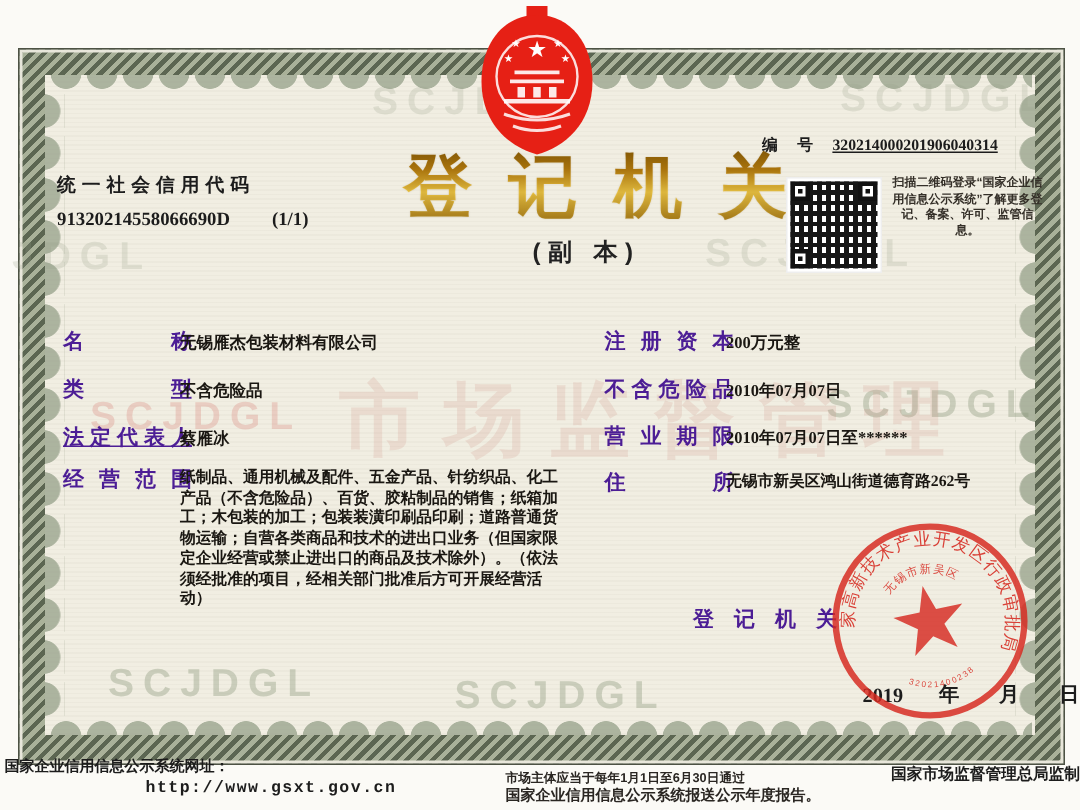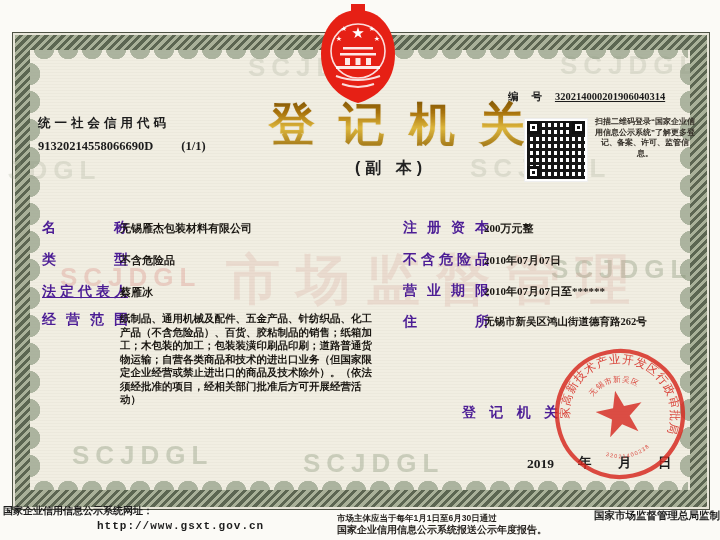--- a/index.html
+++ b/index.html
@@ -80,21 +80,21 @@
   .l-type{left:42px;top:251px;}   .v-type{left:120px;top:253px;}
   .l-rep{left:42px;top:283px;text-decoration:underline;}    .v-rep{left:120px;top:285px;}
   .l-scope{left:42px;top:311px;}  .v-scope{left:120px;top:312px;width:256px;line-height:13.5px;font-size:10.5px;}
   .l-cap{left:403px;top:219px;}   .v-cap{left:484px;top:221px;}
   .l-est{left:403px;top:251px;}   .v-est{left:484px;top:253px;}
   .l-term{left:403px;top:282px;}  .v-term{left:484px;top:284px;}
   .l-addr{left:403px;top:313px;}  .v-addr{left:484px;top:315px;width:212px;line-height:13px;font-size:10.5px;}
 
   
   .l-auth{left:462px;top:404px;width:96px;}
-  .dt{z-index:3;font-size:13.5px;font-weight:bold;}
+  .dt{z-index:3;font-size:13.5px;font-weight:bold;margin-left:48px;}
   .d-year{left:527px;top:456px;font-family:"Liberation Serif",serif;}
   .d-ylab{left:578px;top:454px;} .d-mlab{left:618px;top:454px;} .d-dlab{left:658px;top:454px;}
   .d-m{left:586px;top:464px;font-size:11px;color:#5c5248;font-family:"Liberation Serif",serif;}
   .d-d{left:628px;top:465px;font-size:11px;color:#5c5248;font-family:"Liberation Serif",serif;}
 
   .seal{left:552px;top:346px;width:136px;height:136px;z-index:5;
         transform:rotate(-12deg);opacity:.92;}
 
   
   .emblem{left:318px;top:4px;width:80px;height:100px;z-index:6;}

